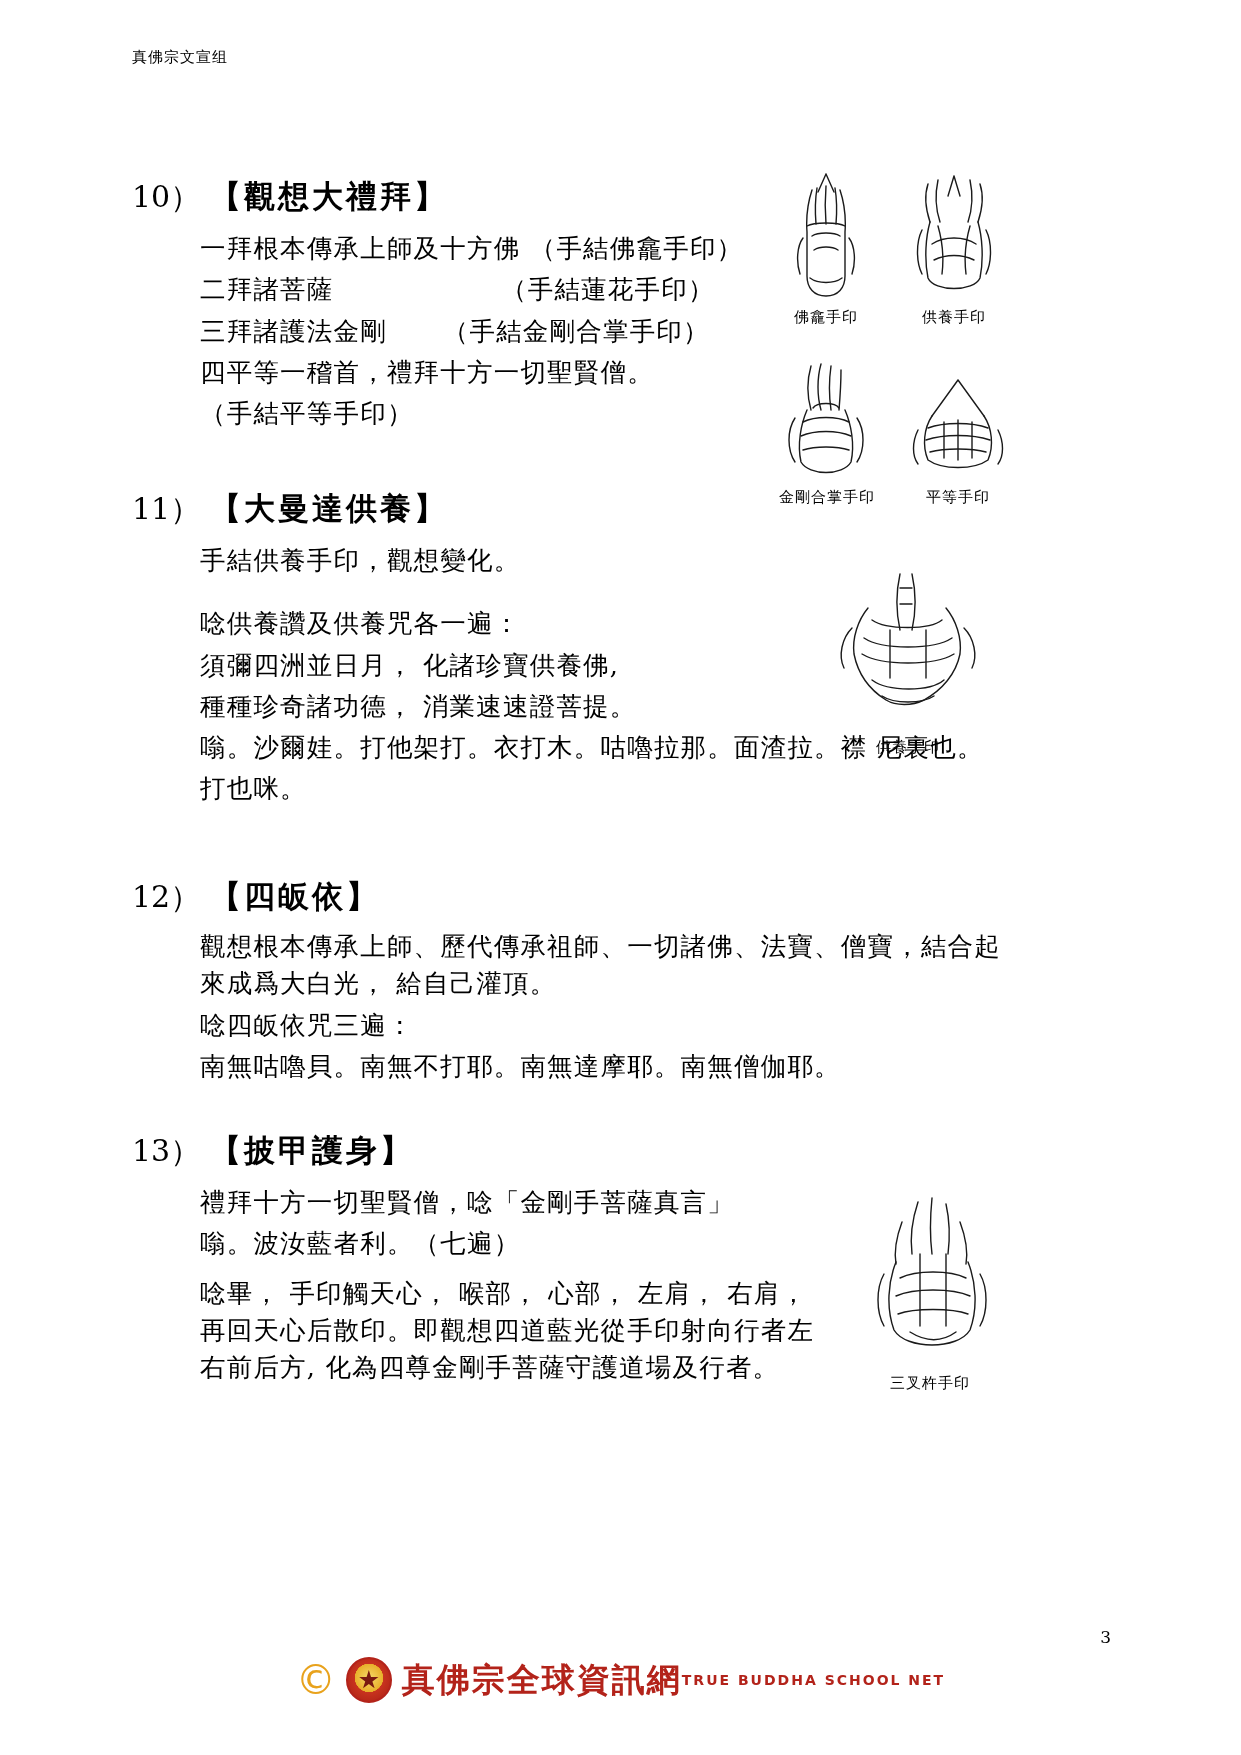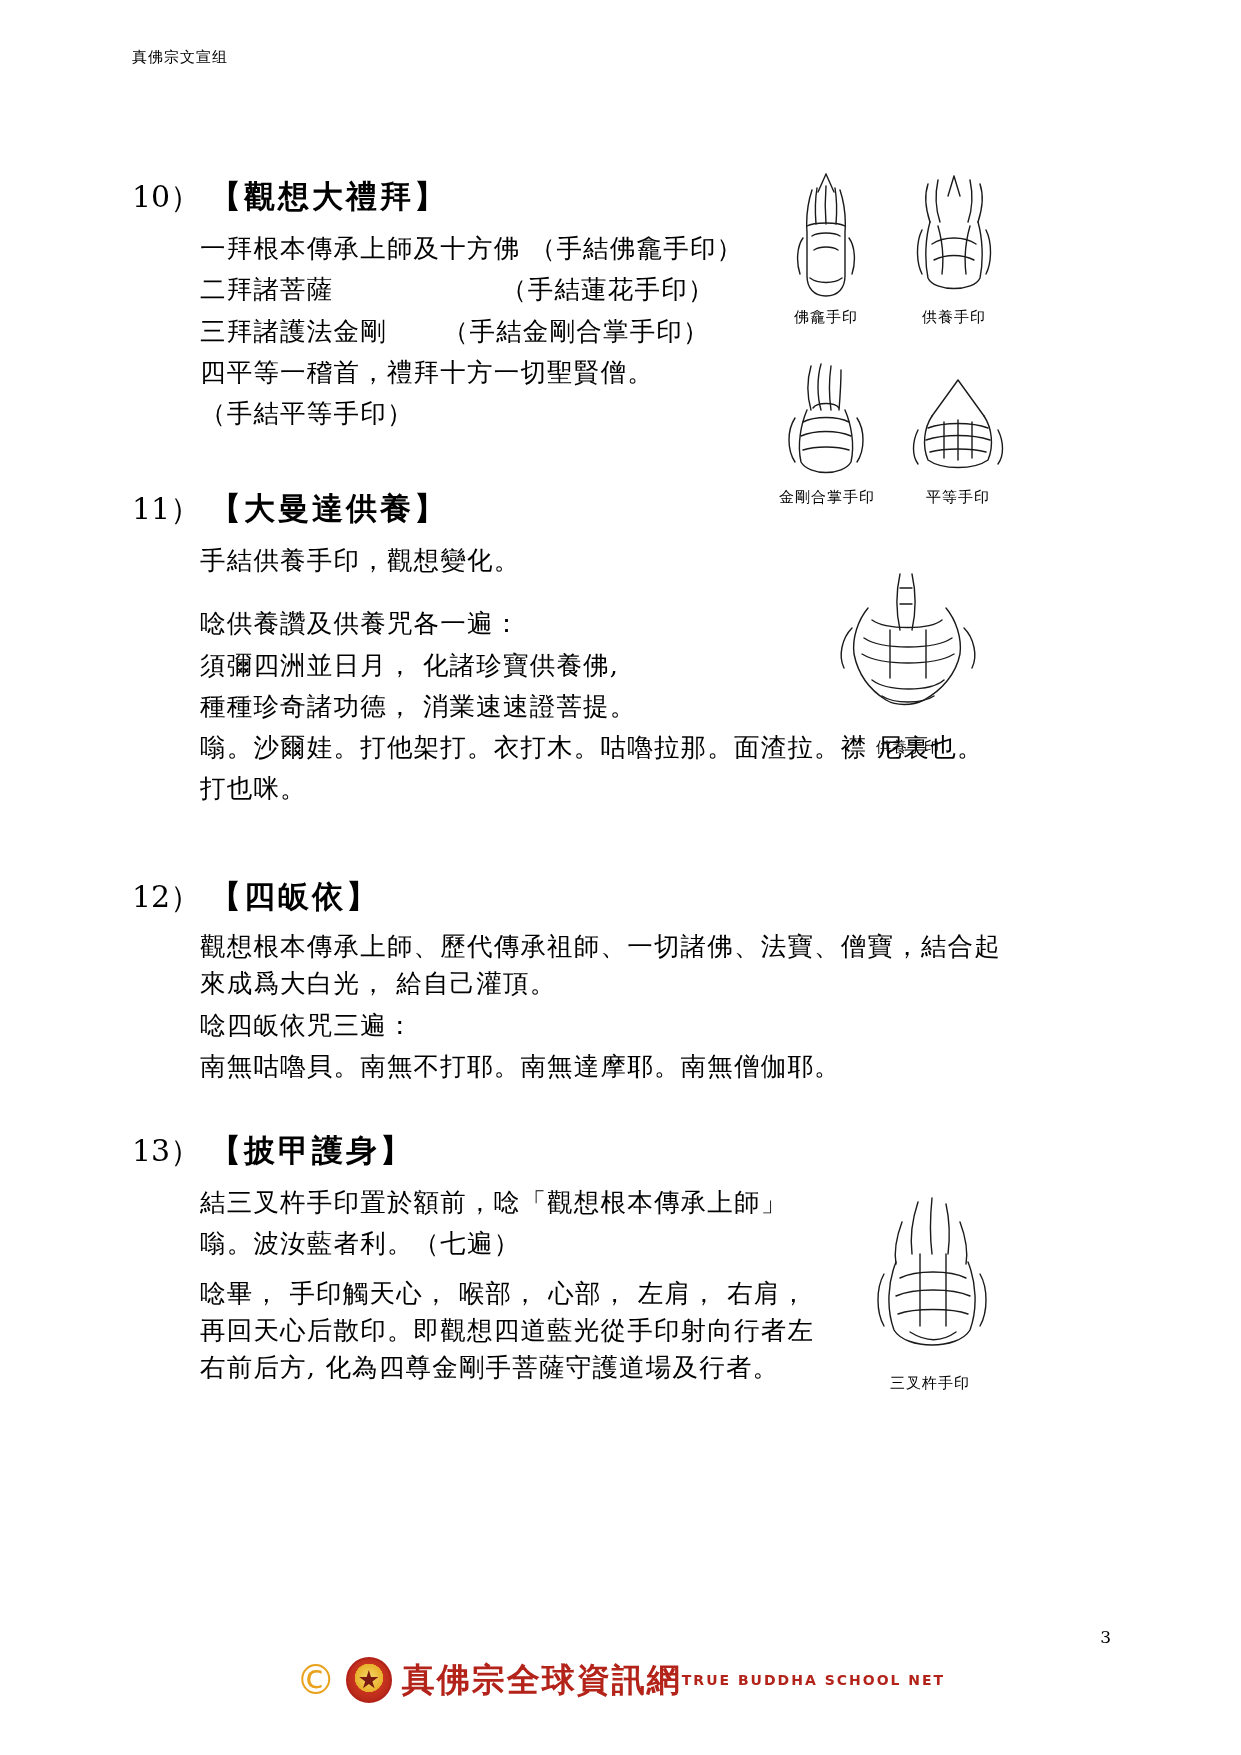--- a/index.html
+++ b/index.html
@@ -199,21 +199,21 @@
       <div class="line">南無咕嚕貝。南無不打耶。南無達摩耶。南無僧伽耶。</div>
     </div>
   </div>
 
   <div class="section" style="top:1130px;">
     <div class="sec-head">
       <span class="sec-num">13）</span>
       <span class="sec-title">【披甲護身】</span>
     </div>
     <div class="body-lines" style="width:640px;">
-      <div class="line">結三叉杵手印置於額前，唸「觀想根本傳承上師」</div>
+      <div class="line">禮拜十方一切聖賢僧，唸「金剛手菩薩真言」</div>
       <div class="line">嗡。波汝藍者利。（七遍）</div>
       <div class="line wrap" style="width:640px; line-height:1.45; margin-top:10px;">唸畢， 手印觸天心， 喉部， 心部， 左肩， 右肩， 再回天心后散印。即觀想四道藍光從手印射向行者左右前后方, 化為四尊金剛手菩薩守護道場及行者。</div>
     </div>
   </div>
 
   <div class="fig" style="left:770px; top:166px; width:112px;">
     <svg class="hand-svg" width="108" height="140" viewBox="0 0 108 140">
       <g fill="none" stroke="#1a1a1a" stroke-width="1.4" stroke-linecap="round" stroke-linejoin="round">
         <path d="M54 8 L46 26 M54 8 L62 26"></path>
         <path d="M40 24 C36 36 34 52 35 66 L35 110 C35 122 42 130 54 130 C66 130 73 122 73 110 L73 66 C74 52 72 36 68 24"></path>

